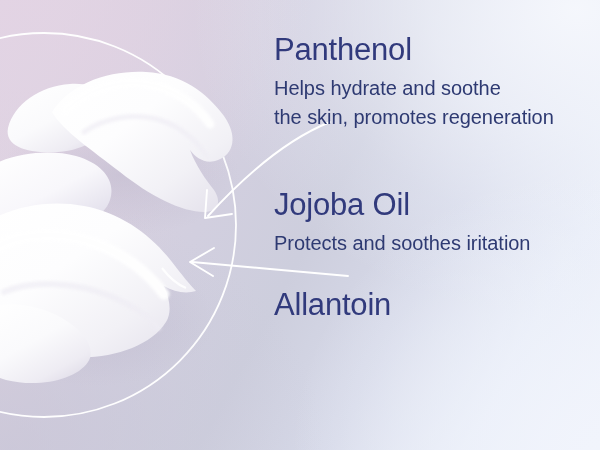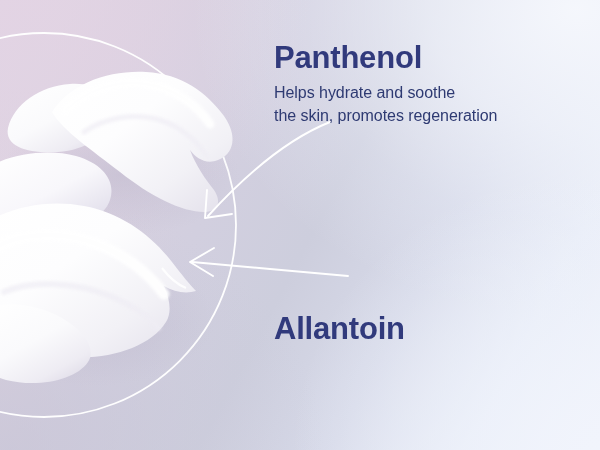--- a/index.html
+++ b/index.html
@@ -75,33 +75,33 @@
   .text-col {
     position: absolute;
     left: 274px;
     top: 0;
     width: 316px;
     height: 450px;
   }
   .block { position: absolute; left: 0; }
   .block.b0 { top: 33px; }
   .block.b1 { top: 188px; }
-  .block.b2 { top: 304px; }
+  .block.b2 { top: 288px; }
 
   .ing-title {
     font-size: 31px;
-    font-weight: 700;
+    font-weight: 400;
     line-height: 1.08;
     letter-spacing: -0.2px;
     color: #313a7c;
-    margin: 8px 0 8px 0;
+    margin: 0 0 8px 0;
     white-space: nowrap;
   }
   .ing-desc {
-    font-size: 16px;
+    font-size: 20px;
     font-weight: 400;
     line-height: 1.42;
     letter-spacing: -0.05px;
     color: #2e3a72;
     margin: 0;
     white-space: pre-line;
   }
 </style>
 </head>
 <body>
@@ -215,19 +215,23 @@
   </svg>
 
   <div class="text-col">
 
     <div class="block b0">
       <p class="ing-title">Panthenol</p>
       <p class="ing-desc">Helps hydrate and soothe
 the skin, promotes regeneration</p>
     </div>
 
+    <div class="block b1">
+      <p class="ing-title">Jojoba Oil</p>
+      <p class="ing-desc">Protects and soothes iritation</p>
+    </div>
 
     <div class="block b2">
       <p class="ing-title">Allantoin</p>
     </div>
 
   </div>
 </div>
 
 </body></html>

